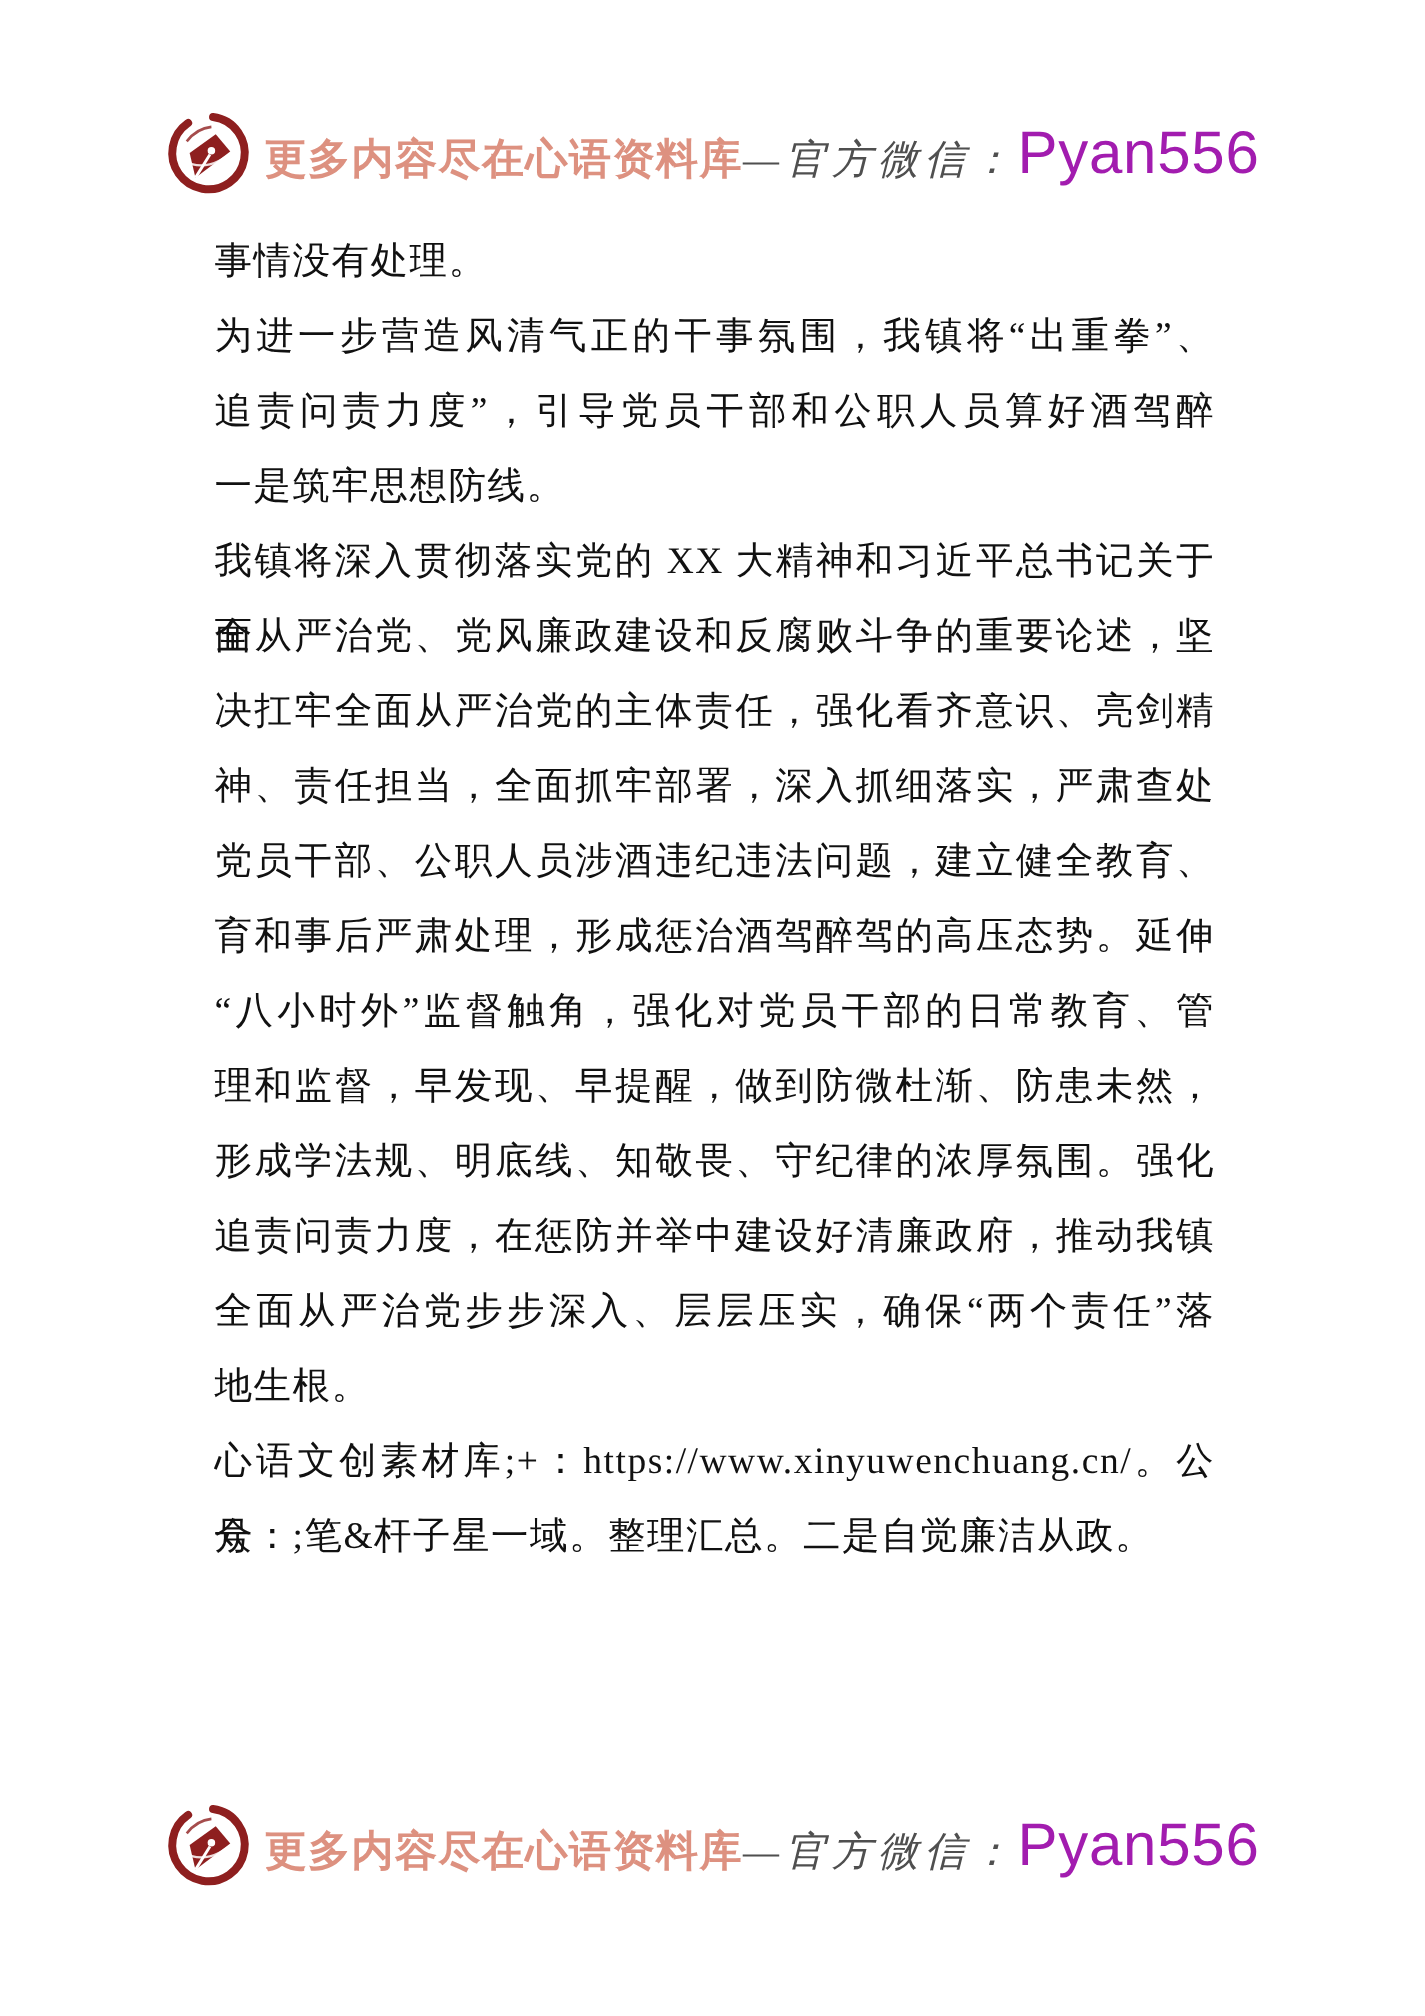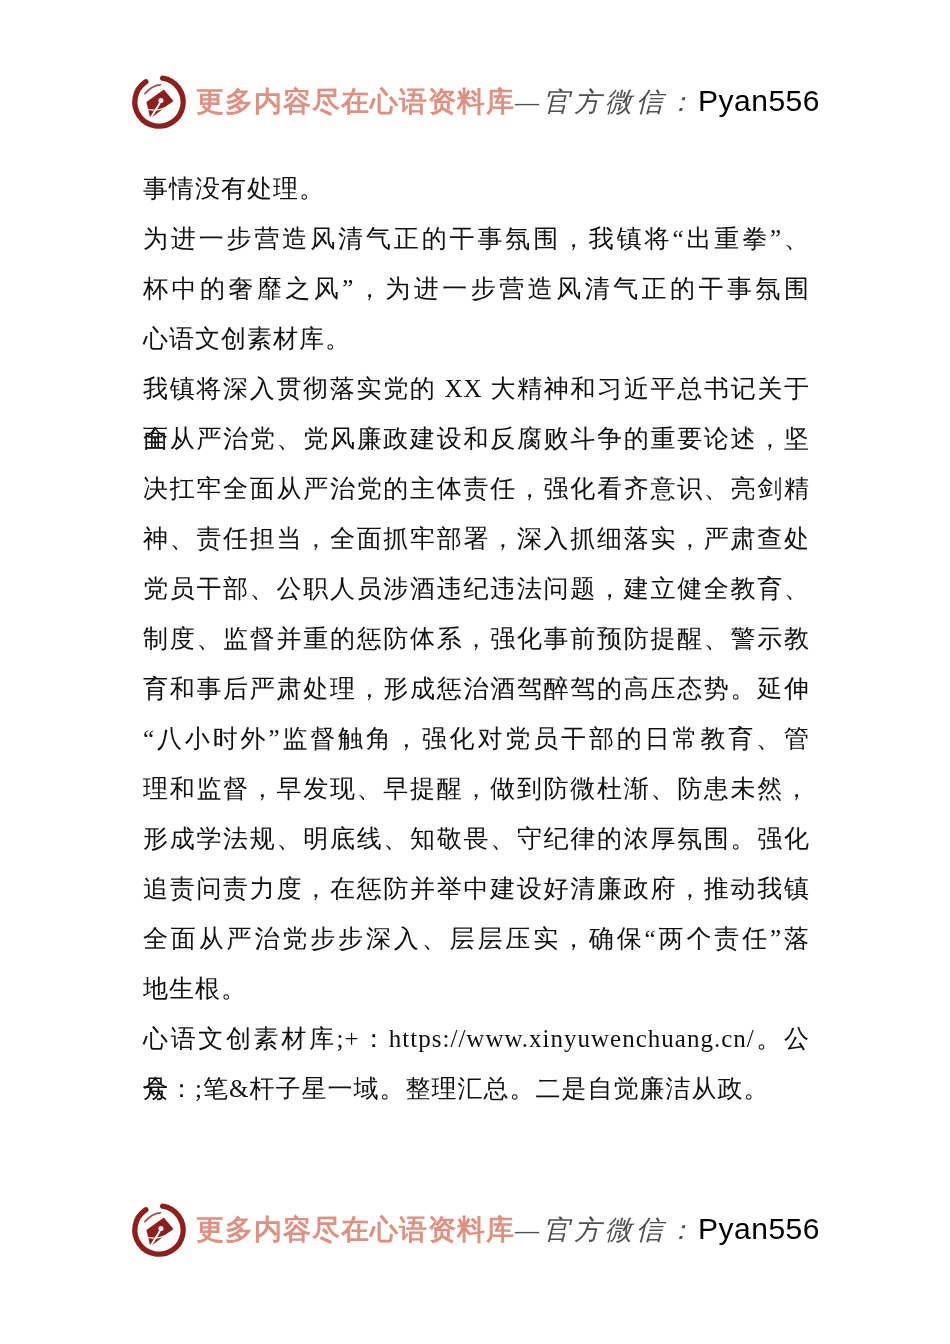--- a/index.html
+++ b/index.html
@@ -28,30 +28,30 @@
     letter-spacing:1px;
     font-weight:bold;
   }
   .wm-dash{
     color:#4f4f4f;
     font-size:27px;
     font-style:italic;
     letter-spacing:4px;
   }
   .wm-id{
-    color:#000000;
+    color:#a21caf;
     font-family:"Liberation Sans","DejaVu Sans",sans-serif;
-    font-size:30px;
+    font-size:40px;
     letter-spacing:0.5px;
   }
 
   
   .doc{
     position:absolute;
-    top:164px;left:143px;width:667px;
+    top:150px;left:143px;width:667px;
     color:#111111;
     font-size:25px;
   }
   .line{
     height:50px;
     line-height:50px;
     letter-spacing:1px;
   }
   .line.full{
     text-align:justify;
@@ -75,28 +75,27 @@
       <circle cx="32" cy="28.5" r="2.6" fill="#ffffff"></circle>
       <path d="M12 35 Q30 45 49 27" stroke="#ffffff" stroke-width="1.6" fill="none" opacity="0.85"></path>
       <path d="M15 22 Q22 13 32 12" stroke="#8e1f1f" stroke-width="1.8" fill="none" opacity="0.8"></path>
     </svg>
     <span class="wm-text"><span class="wm-brand">更多内容尽在心语资料库</span><span class="wm-dash">—官方微信：</span><span class="wm-id">Pyan556</span></span>
   </div>
 
   <div class="doc">
     <div class="line end">事情没有处理。</div>
     <div class="line full">为进一步营造风清气正的干事氛围，我镇将“出重拳”、</div>
-    <div class="line full">杯中的奢靡之风”，为进一步营造风清气正的干事氛围</div>
-    <div class="line end">心语文创素材库。</div>
+    <div class="line full">追责问责力度”，引导党员干部和公职人员算好酒驾醉</div>
+    <div class="line end">一是筑牢思想防线。</div>
     <div class="line full">我镇将深入贯彻落实党的 XX 大精神和习近平总书记关于全</div>
     <div class="line full">面从严治党、党风廉政建设和反腐败斗争的重要论述，坚</div>
     <div class="line full">决扛牢全面从严治党的主体责任，强化看齐意识、亮剑精</div>
     <div class="line full">神、责任担当，全面抓牢部署，深入抓细落实，严肃查处</div>
     <div class="line full">党员干部、公职人员涉酒违纪违法问题，建立健全教育、</div>
-    <div class="line full">制度、监督并重的惩防体系，强化事前预防提醒、警示教</div>
     <div class="line full">育和事后严肃处理，形成惩治酒驾醉驾的高压态势。延伸</div>
     <div class="line full">“八小时外”监督触角，强化对党员干部的日常教育、管</div>
     <div class="line full">理和监督，早发现、早提醒，做到防微杜渐、防患未然，</div>
     <div class="line full">形成学法规、明底线、知敬畏、守纪律的浓厚氛围。强化</div>
     <div class="line full">追责问责力度，在惩防并举中建设好清廉政府，推动我镇</div>
     <div class="line full">全面从严治党步步深入、层层压实，确保“两个责任”落</div>
     <div class="line end">地生根。</div>
     <div class="line full">心语文创素材库;+：https://www.xinyuwenchuang.cn/。公众</div>
     <div class="line end">号：;笔&amp;杆子星一域。整理汇总。二是自觉廉洁从政。</div>
   </div>

